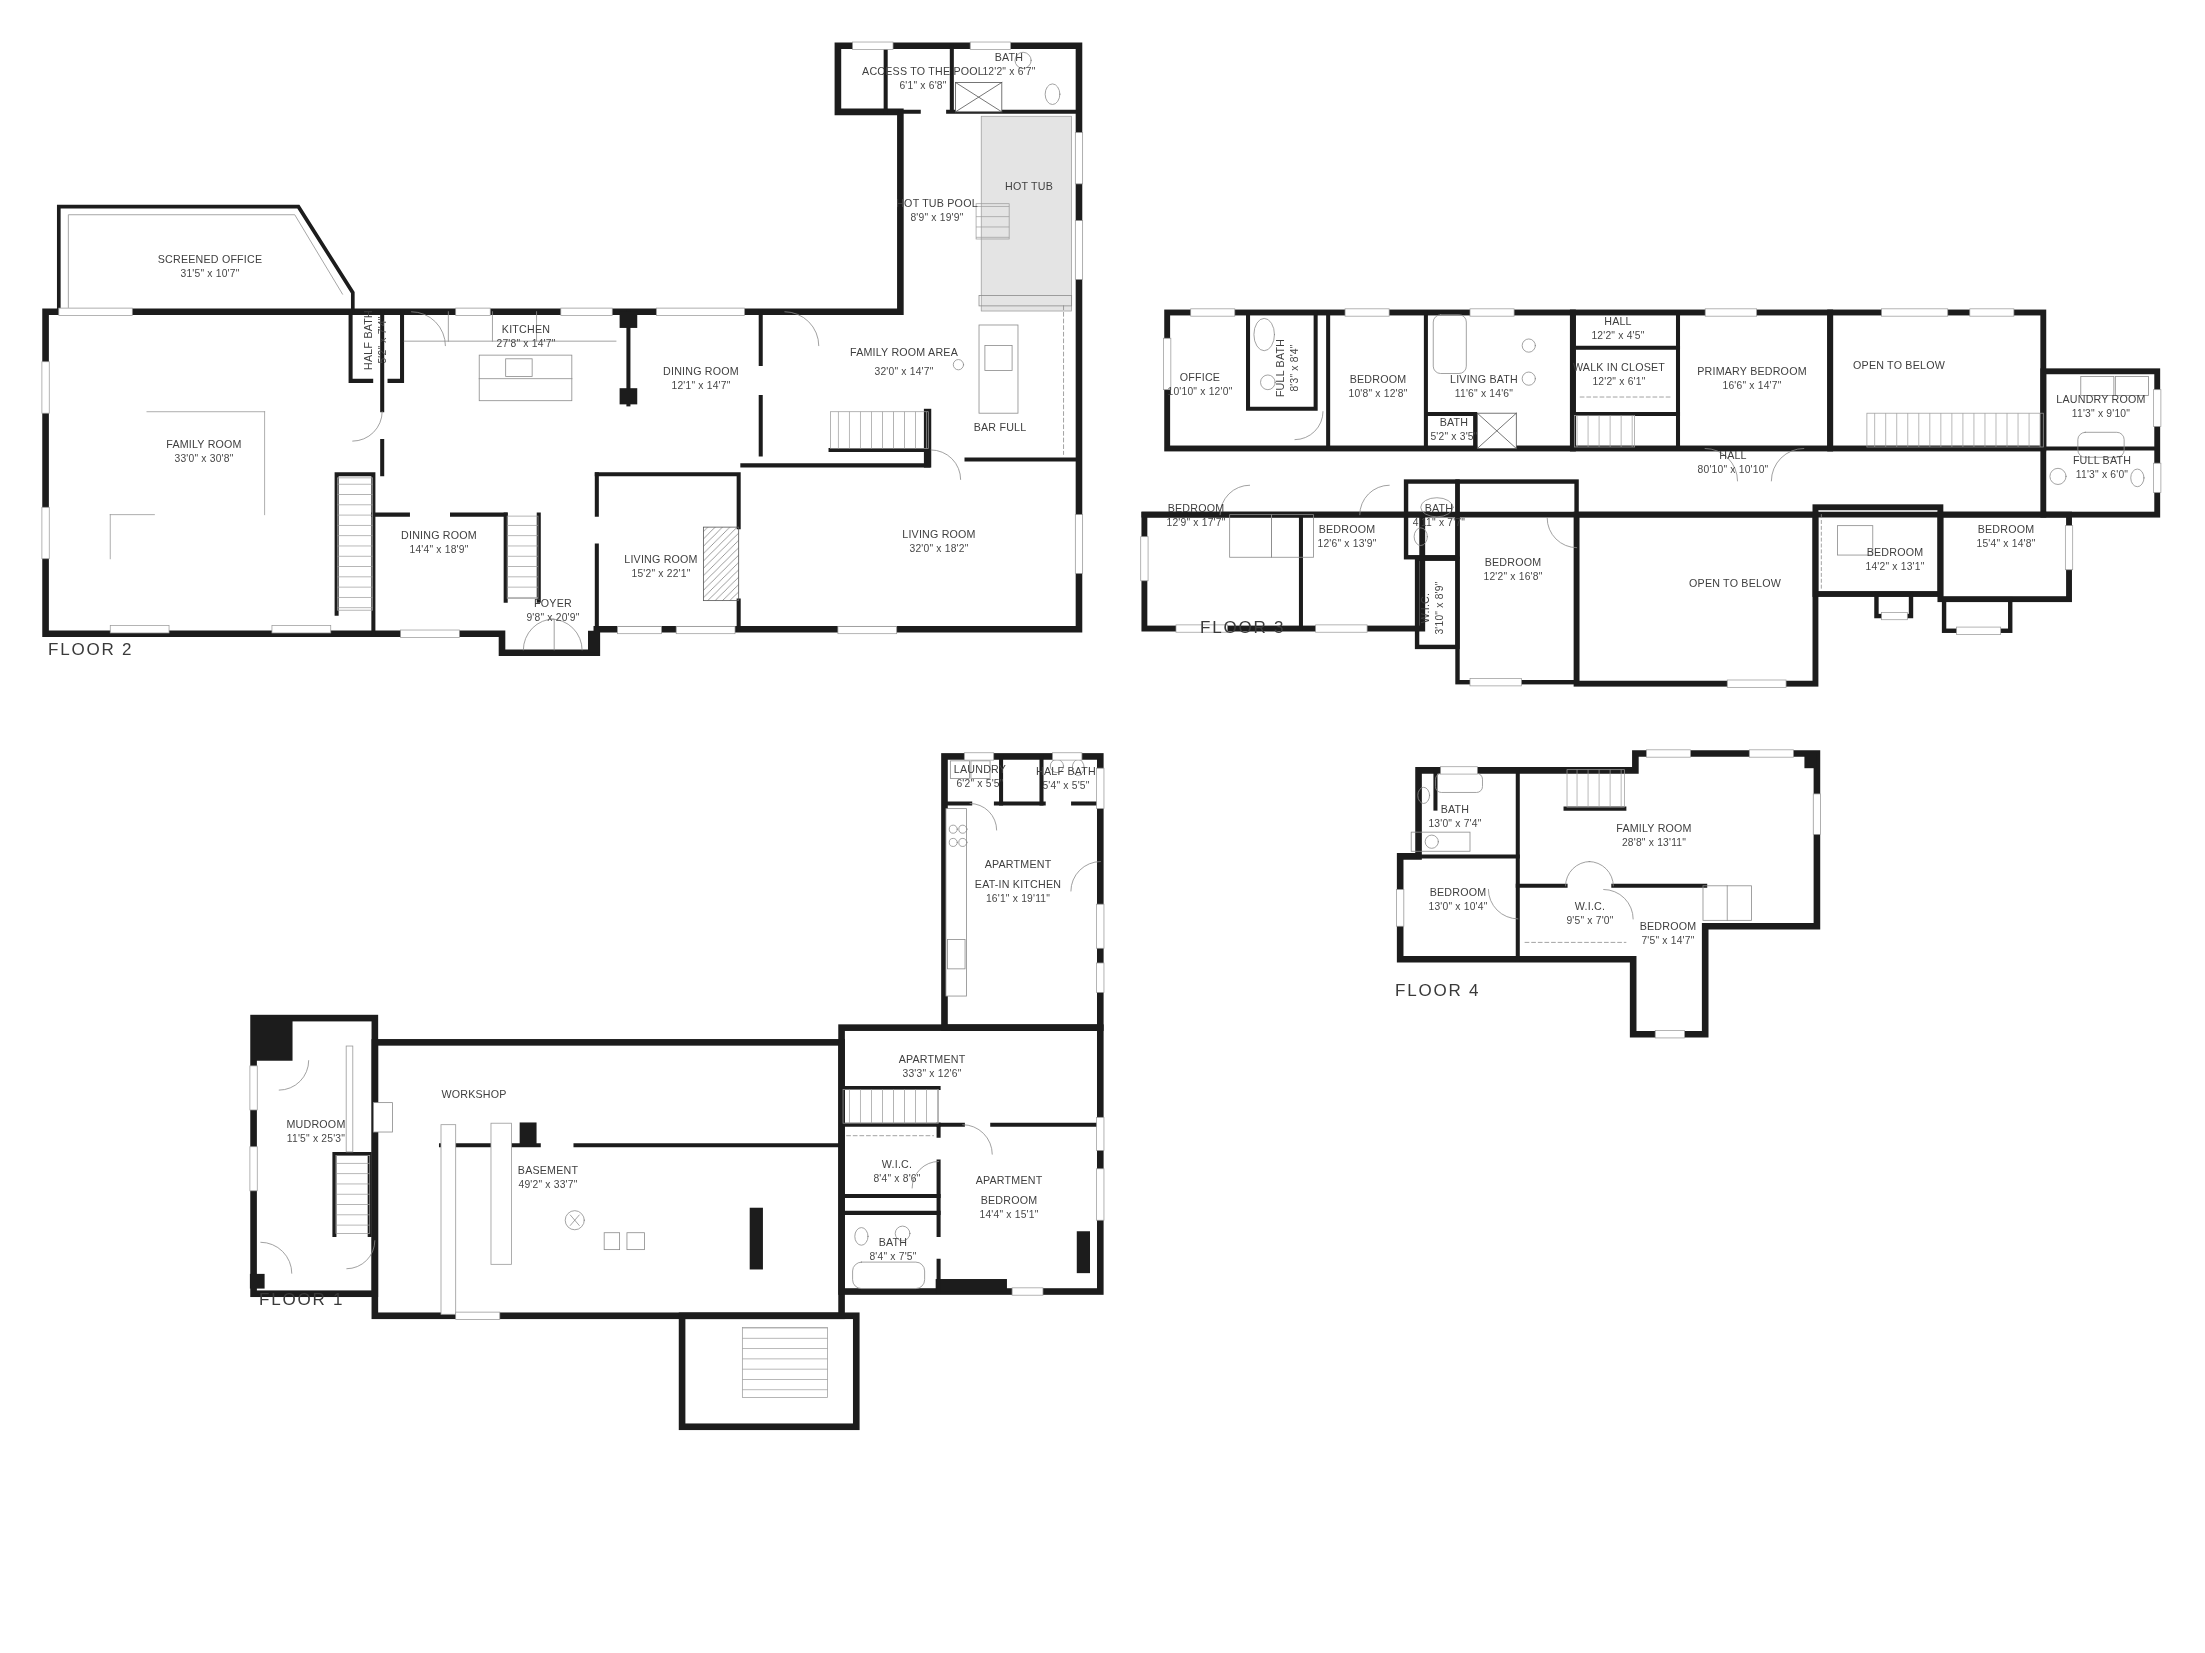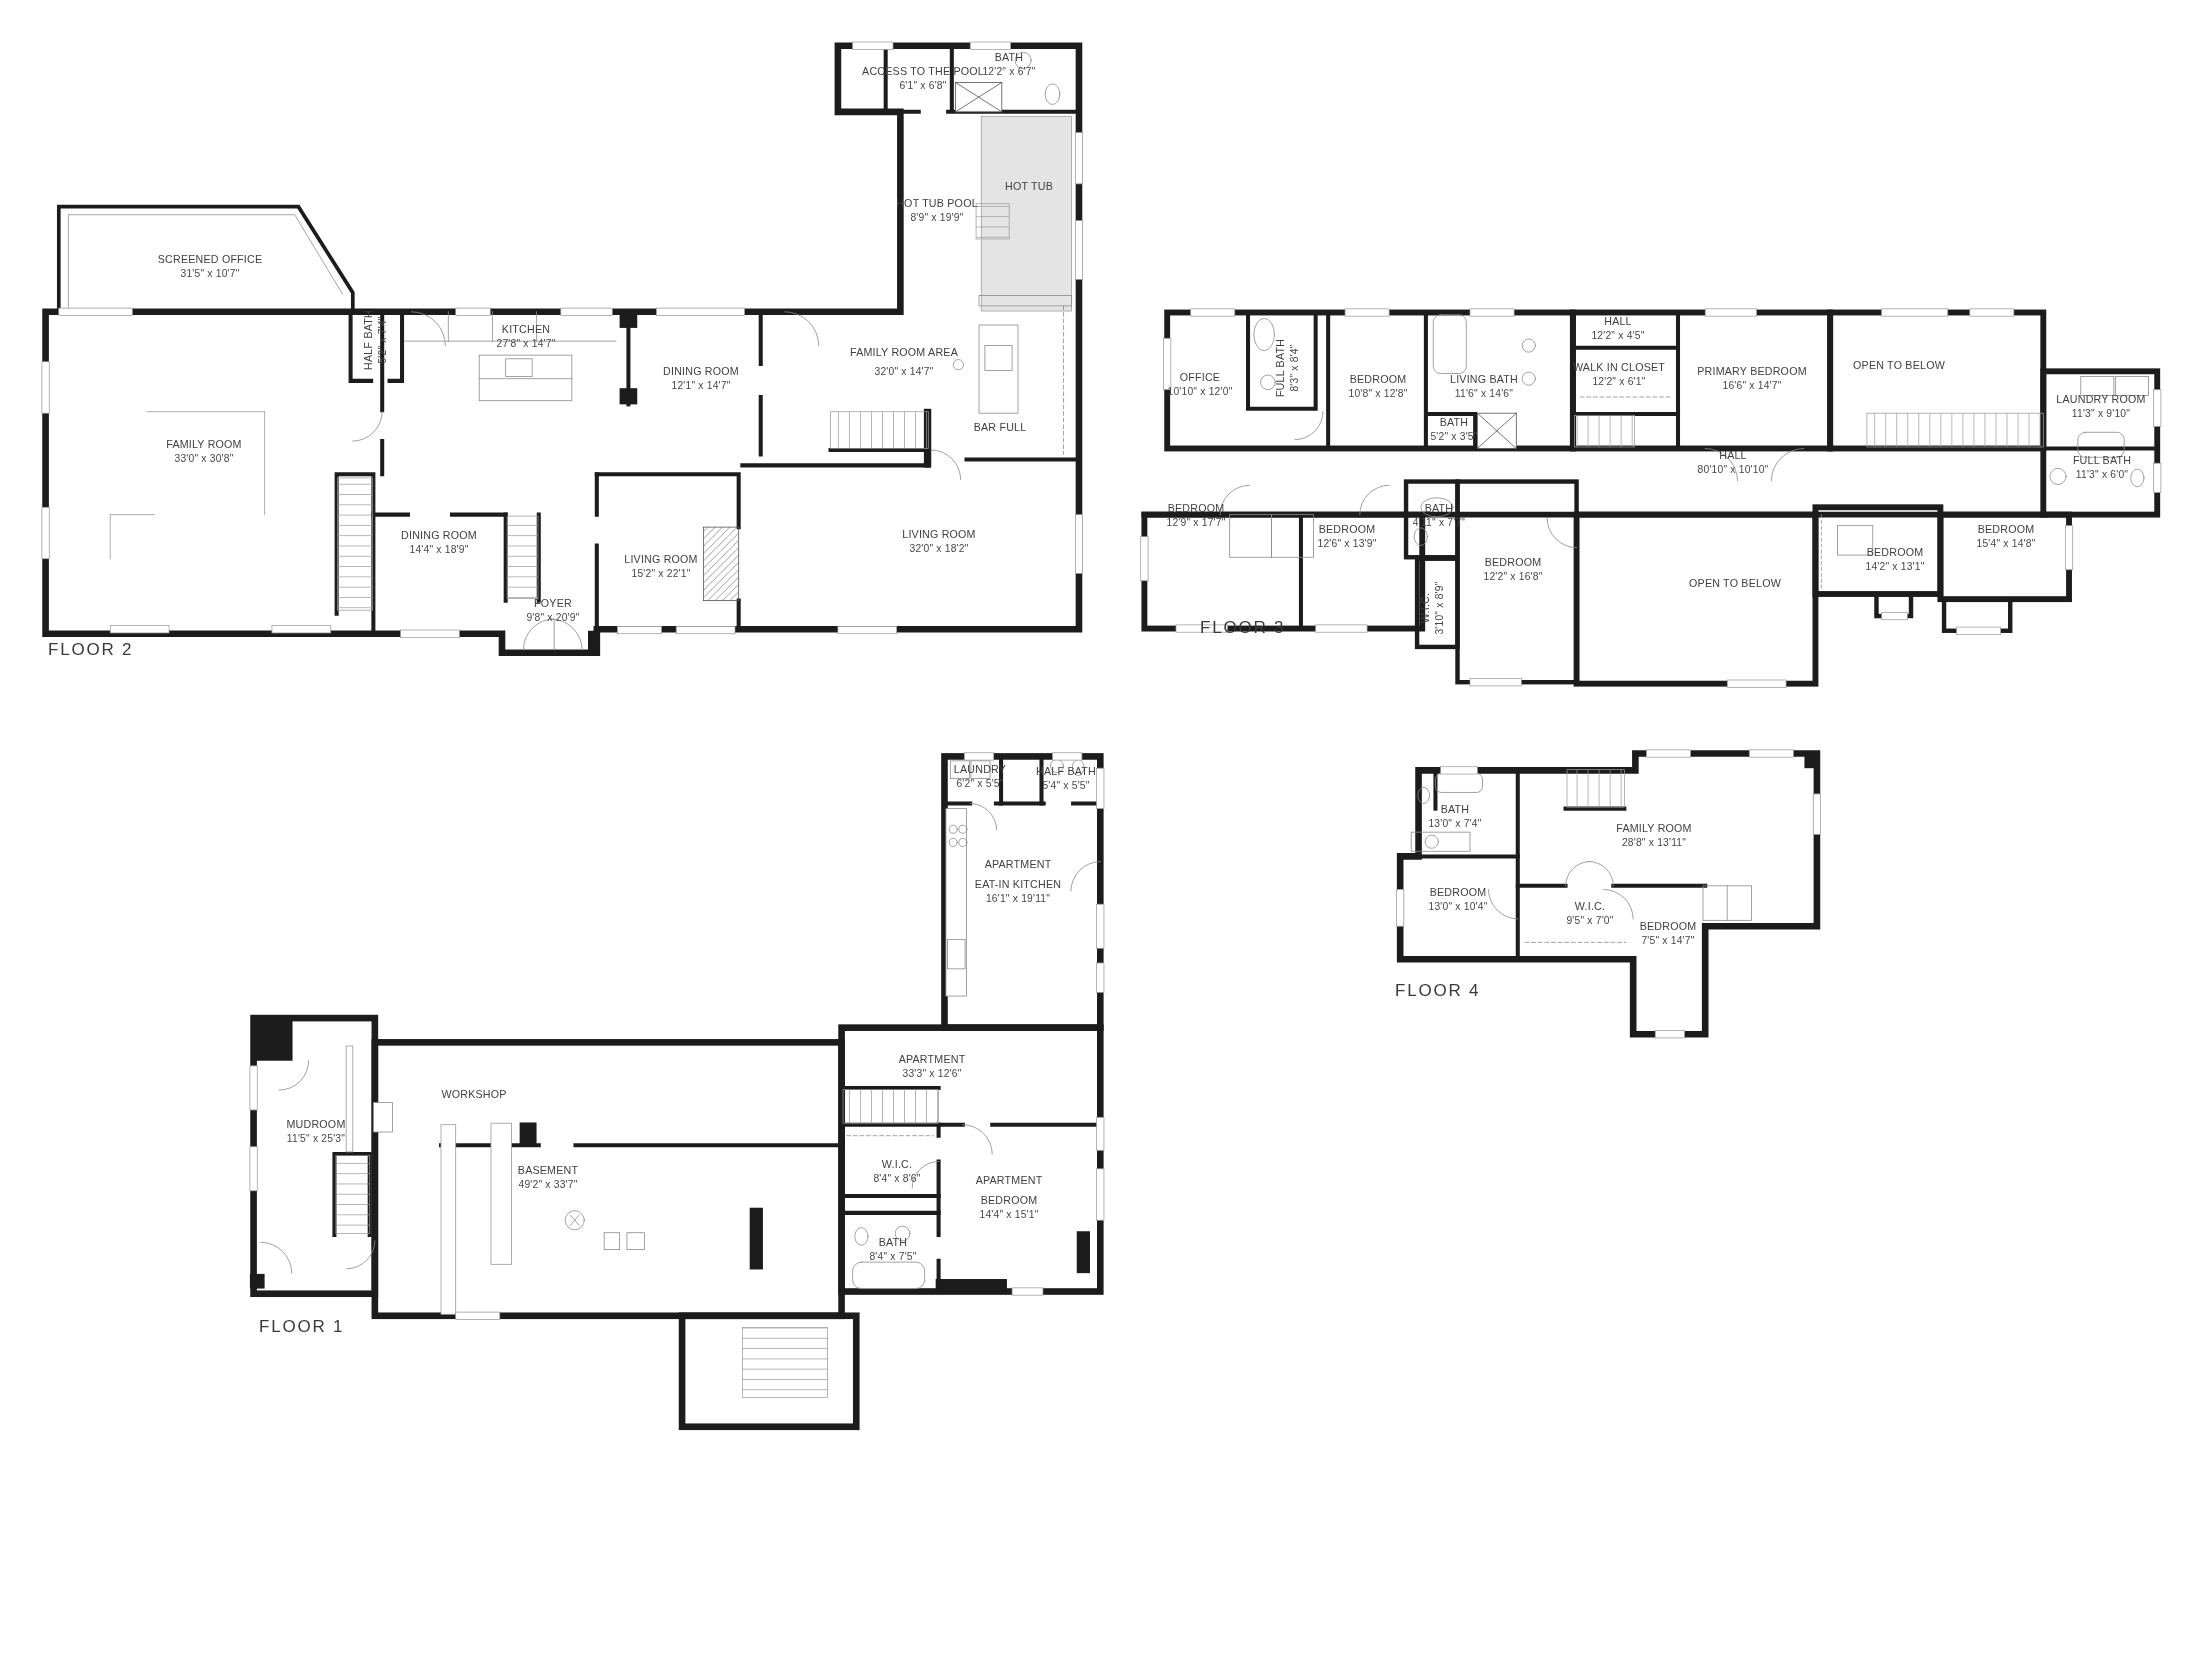--- a/index.html
+++ b/index.html
@@ -494,21 +494,21 @@
 </div>
 <div class="room-label" style="left:1009px;top:1198px">
   <div class="gap">APARTMENT</div>
   <div>BEDROOM</div>
   <div class="dims">14'4" x 15'1"</div>
 </div>
 <div class="room-label" style="left:893px;top:1250px">
   <div>BATH</div>
     <div class="dims">8'4" x 7'5"</div>
 </div>
-<div class="floor-title" style="left:259px;top:1327px">FLOOR 1</div>
+<div class="floor-title" style="left:259px;top:1300px">FLOOR 1</div>
 
 <div class="room-label" style="left:1455px;top:817px">
   <div>BATH</div>
     <div class="dims">13'0" x 7'4"</div>
 </div>
 <div class="room-label" style="left:1654px;top:836px">
   <div>FAMILY ROOM</div>
     <div class="dims">28'8" x 13'11"</div>
 </div>
 <div class="room-label" style="left:1458px;top:900px">

